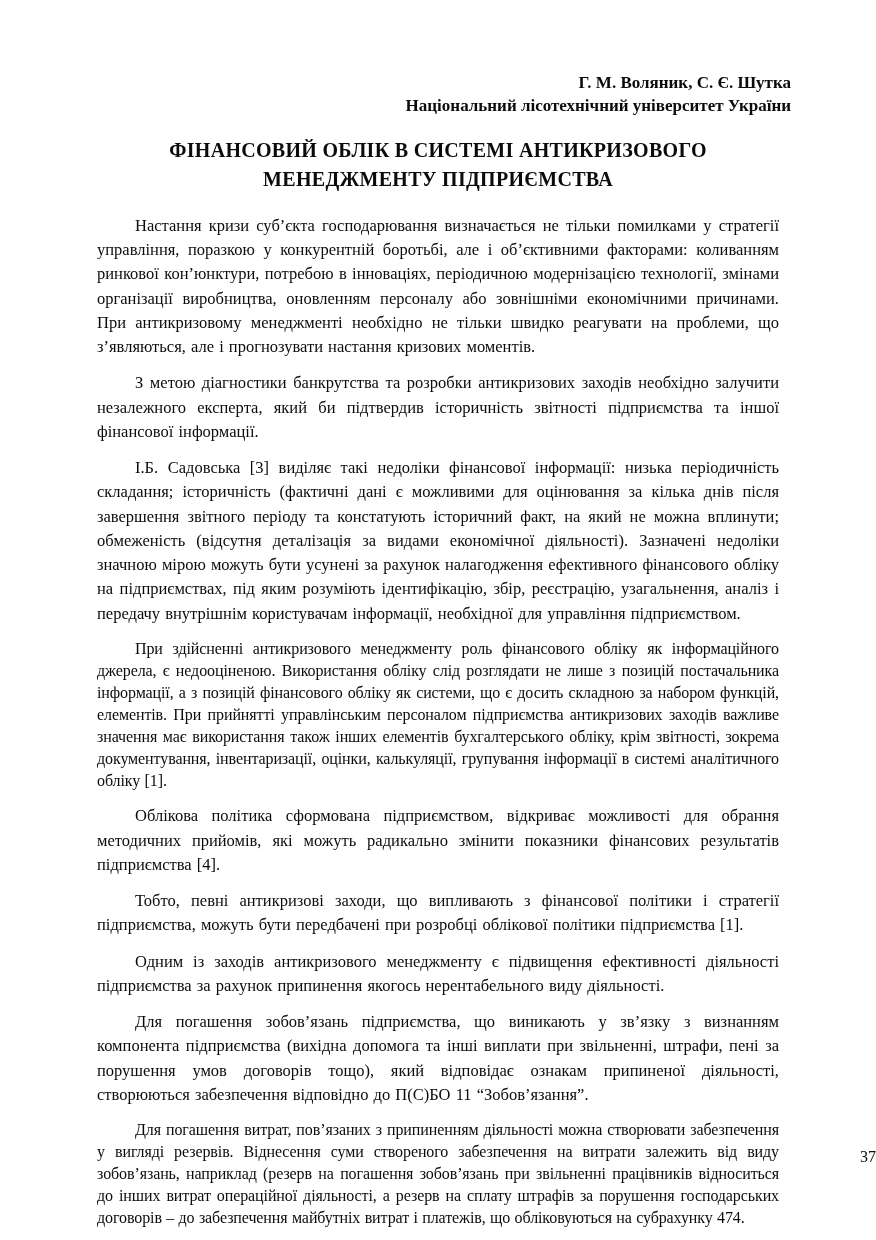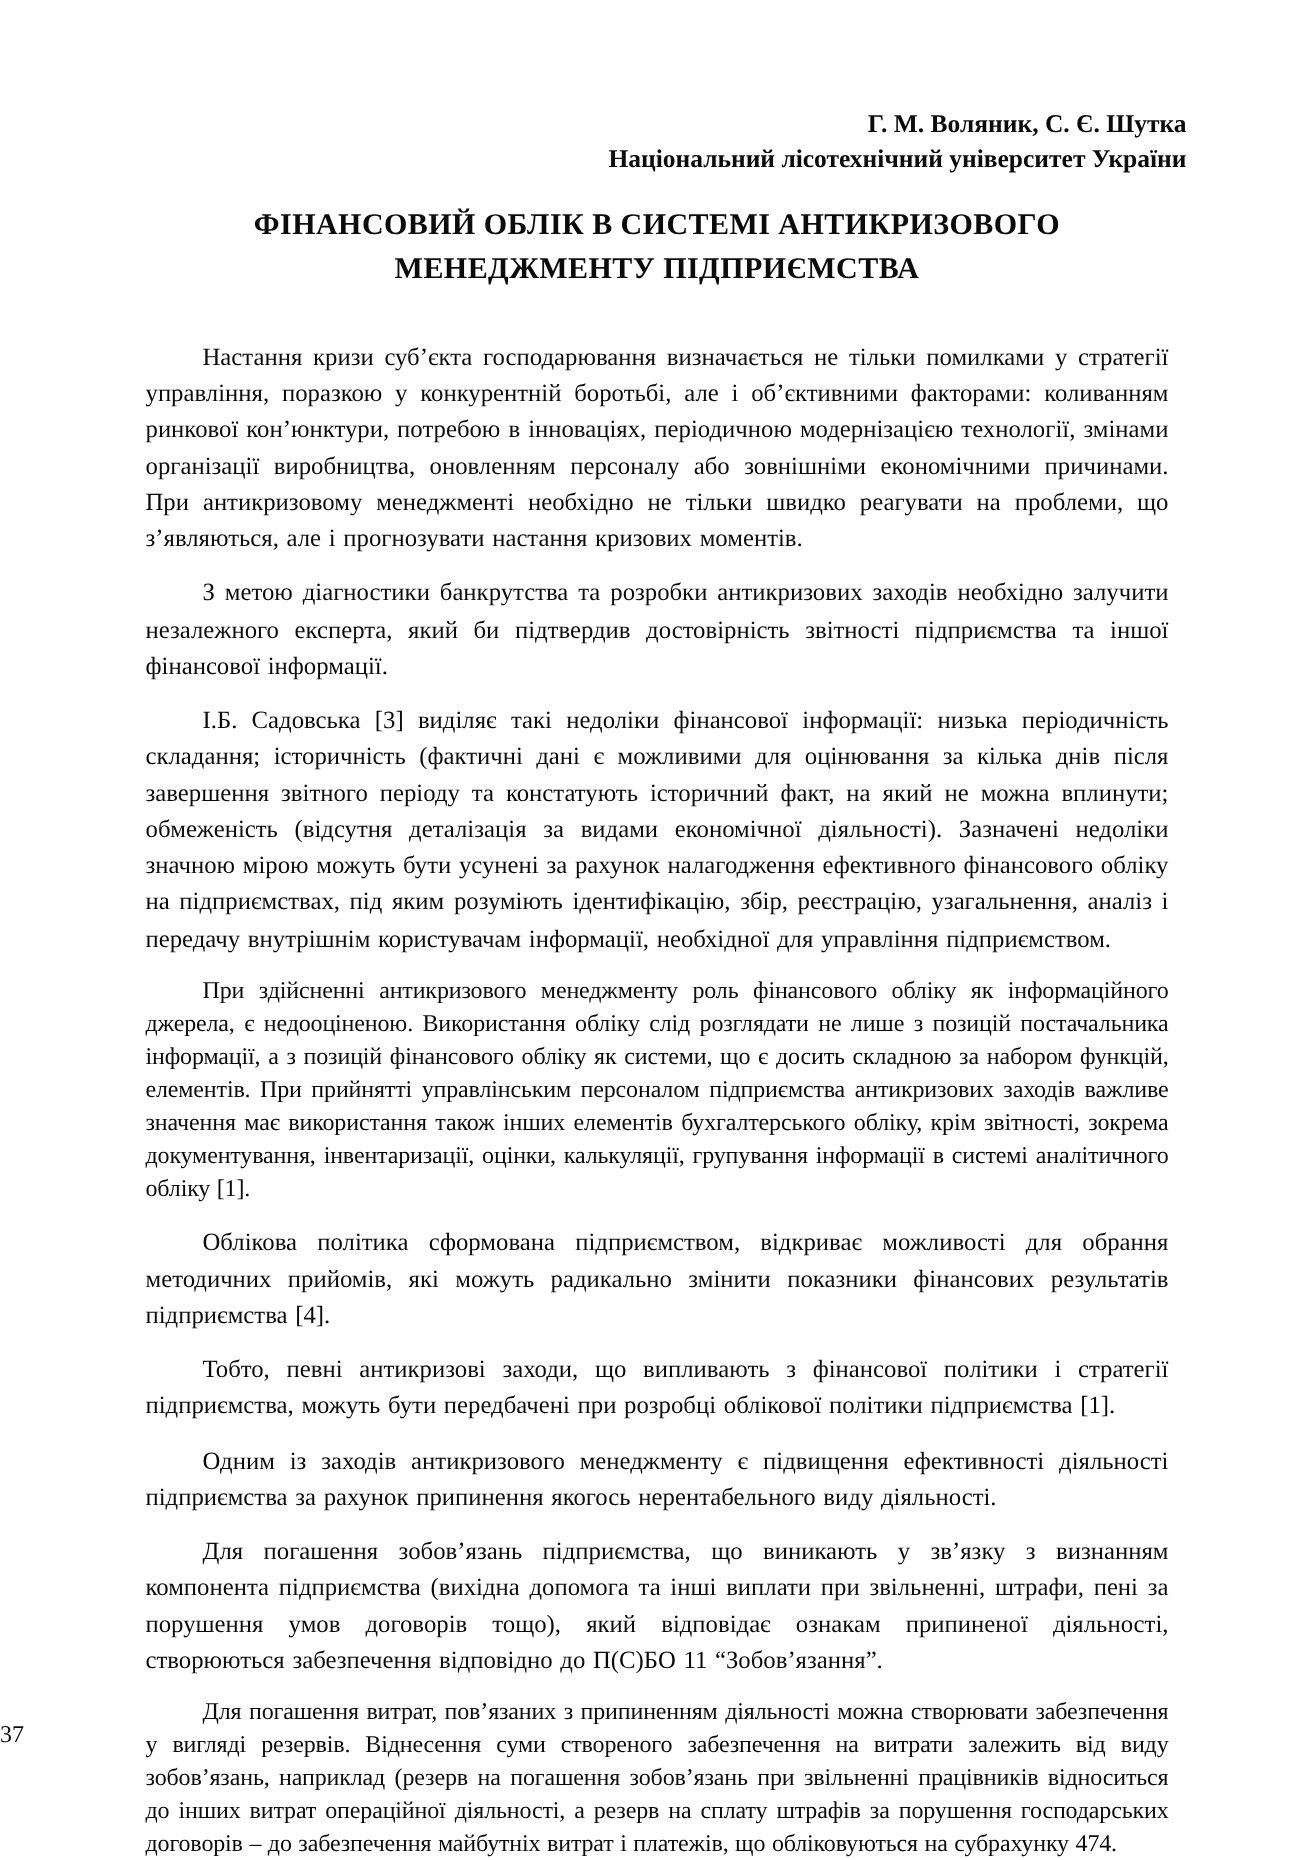--- a/index.html
+++ b/index.html
@@ -37,21 +37,21 @@
     font-size: 17px;
     line-height: 1.35;
     margin: 0 0 18px 0;
   }
   .title {
     text-align: center;
     font-weight: bold;
     font-size: 20px;
     line-height: 1.45;
     letter-spacing: 0.3px;
-    margin: 10px 0 32px 0;
+    margin: 10px 0 20px 0;
   }
   .title .t-line { display: block; }
   .body-text p {
     margin: 12px;
     text-align: justify;
     text-indent: 38px;
     font-size: 16.5px;
     line-height: 1.47;
     word-spacing: 1px;
   }
@@ -59,21 +59,21 @@
     font-size: 16px;
     line-height: 1.38;
     letter-spacing: -0.1px;
     word-spacing: 0.5px;
   }
   .page-number {
     position: absolute;
     left: 0;
     width: 876px;
     top: 1148px;
-    text-align: left;
+    text-align: right;
     font-size: 16px;
     margin: 0;
   }
 </style>
 </head>
 <body>
 
 <div class="page">
   <div class="content">
 
@@ -81,21 +81,21 @@
 
     <p class="affiliation">Національний лісотехнічний університет України</p>
 
     <h1 class="title">
       <span class="t-line">ФІНАНСОВИЙ ОБЛІК В СИСТЕМІ АНТИКРИЗОВОГО</span>
       <span class="t-line">МЕНЕДЖМЕНТУ ПІДПРИЄМСТВА</span>
     </h1>
 
     <div class="body-text">
       <p>Настання кризи суб’єкта господарювання визначається не тільки помилками у стратегії управління, поразкою у конкурентній боротьбі, але і об’єктивними факторами: коливанням ринкової кон’юнктури, потребою в інноваціях, періодичною модернізацією технології, змінами організації виробництва, оновленням персоналу або зовнішніми економічними причинами. При антикризовому менеджменті необхідно не тільки швидко реагувати на проблеми, що з’являються, але і прогнозувати настання кризових моментів.</p>
-      <p>З метою діагностики банкрутства та розробки антикризових заходів необхідно залучити незалежного експерта, який би підтвердив достовірність звітності підприємства та іншої фінансової інформації.</p>
+      <p>З метою діагностики банкрутства та розробки антикризових заходів необхідно залучити незалежного експерта, який би підтвердив історичність звітності підприємства та іншої фінансової інформації.</p>
       <p>І.Б. Садовська [3] виділяє такі недоліки фінансової інформації: низька періодичність складання; історичність (фактичні дані є можливими для оцінювання за кілька днів після завершення звітного періоду та констатують історичний факт, на який не можна вплинути; обмеженість (відсутня деталізація за видами економічної діяльності). Зазначені недоліки значною мірою можуть бути усунені за рахунок налагодження ефективного фінансового обліку на підприємствах, під яким розуміють ідентифікацію, збір, реєстрацію, узагальнення, аналіз і передачу внутрішнім користувачам інформації, необхідної для управління підприємством.</p>
       <p class="alt">При здійсненні антикризового менеджменту роль фінансового обліку як інформаційного джерела, є недооціненою. Використання обліку слід розглядати не лише з позицій постачальника інформації, а з позицій фінансового обліку як системи, що є досить складною за набором функцій, елементів. При прийнятті управлінським персоналом підприємства антикризових заходів важливе значення має використання також інших елементів бухгалтерського обліку, крім звітності, зокрема документування, інвентаризації, оцінки, калькуляції, групування інформації в системі аналітичного обліку [1].</p>
       <p>Облікова політика сформована підприємством, відкриває можливості для обрання методичних прийомів, які можуть радикально змінити показники фінансових результатів підприємства [4].</p>
       <p>Тобто, певні антикризові заходи, що випливають з фінансової політики і стратегії підприємства, можуть бути передбачені при розробці облікової політики підприємства [1].</p>
       <p>Одним із заходів антикризового менеджменту є підвищення ефективності діяльності підприємства за рахунок припинення якогось нерентабельного виду діяльності.</p>
       <p>Для погашення зобов’язань підприємства, що виникають у зв’язку з визнанням компонента підприємства (вихідна допомога та інші виплати при звільненні, штрафи, пені за порушення умов договорів тощо), який відповідає ознакам припиненої діяльності, створюються забезпечення відповідно до П(С)БО 11 “Зобов’язання”.</p>
       <p class="alt">Для погашення витрат, пов’язаних з припиненням діяльності можна створювати забезпечення у вигляді резервів. Віднесення суми створеного забезпечення на витрати залежить від виду зобов’язань, наприклад (резерв на погашення зобов’язань при звільненні працівників відноситься до інших витрат операційної діяльності, а резерв на сплату штрафів за порушення господарських договорів – до забезпечення майбутніх витрат і платежів, що обліковуються на субрахунку 474.</p>
       <p>Порядок створення та використання забезпечення (резерву) на погашення зобов’язань при звільненні працівників відображається у фінансовому обліку такими виробництва (табл.1).</p>
     </div>
 

